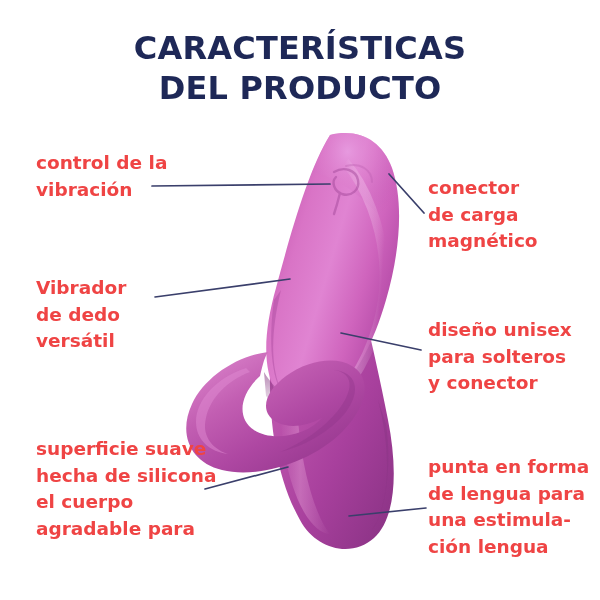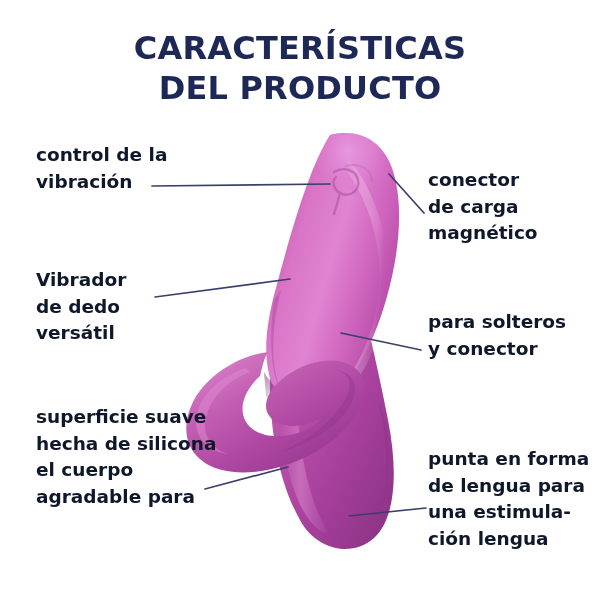--- a/index.html
+++ b/index.html
@@ -34,22 +34,23 @@
     white-space: nowrap;
   }
 
   
   .callout {
     position: absolute;
     font-family: "DejaVu Sans", "Liberation Sans", sans-serif;
     font-size: 18.5px;
     font-weight: 600;
     line-height: 26.5px;
-    color: #0f172a;
+    color: #ef4444;
     white-space: nowrap;
+    margin-top: 8px;
   }
   .callout.left  { text-align: left; }
   .callout.right { text-align: left; }
   .callout .ln { display: block; }
 
   
   #leaders {
     position: absolute;
     top: 0; left: 0;
     width: 600px;
@@ -222,34 +223,35 @@
     <span class="ln">control de la</span>
     <span class="ln">vibración</span>
   </div>
 
   <div class="callout left" style="left:36px; top:267px;">
     <span class="ln">Vibrador</span>
     <span class="ln">de dedo</span>
     <span class="ln">versátil</span>
   </div>
 
-  <div class="callout left" style="left:36px; top:404px;">
+  <div class="callout left" style="left:36px; top:428px;">
     <span class="ln">superficie suave</span>
     <span class="ln">hecha de silicona</span>
     <span class="ln">el cuerpo</span>
     <span class="ln">agradable para</span>
   </div>
 
   <div class="callout right" style="left:428px; top:167px;">
     <span class="ln">conector</span>
     <span class="ln">de carga</span>
     <span class="ln">magnético</span>
   </div>
 
   <div class="callout right" style="left:428px; top:309px;">
+    <span class="ln">diseño unisex</span>
     <span class="ln">para solteros</span>
     <span class="ln">y conector</span>
   </div>
 
   <div class="callout right" style="left:428px; top:446px;">
     <span class="ln">punta en forma</span>
     <span class="ln">de lengua para</span>
     <span class="ln">una estimula-</span>
     <span class="ln">ción lengua</span>
   </div>

